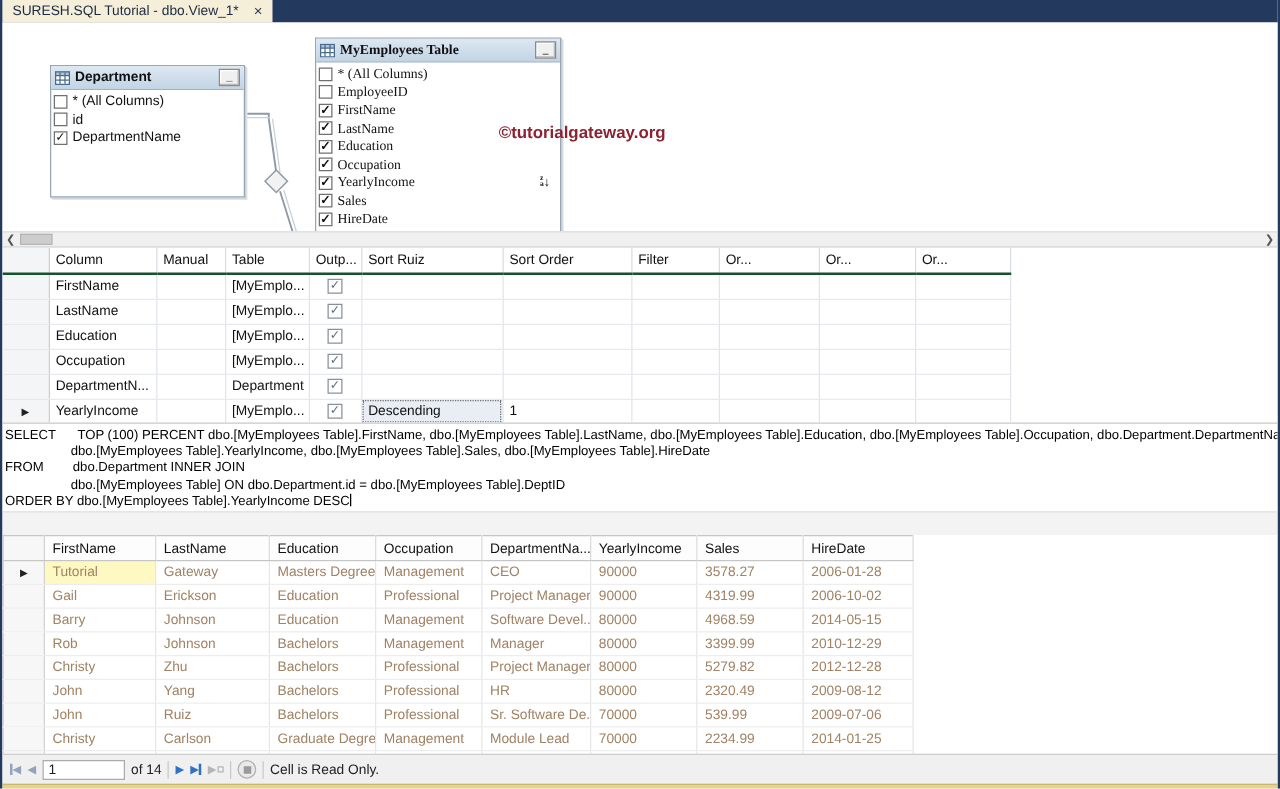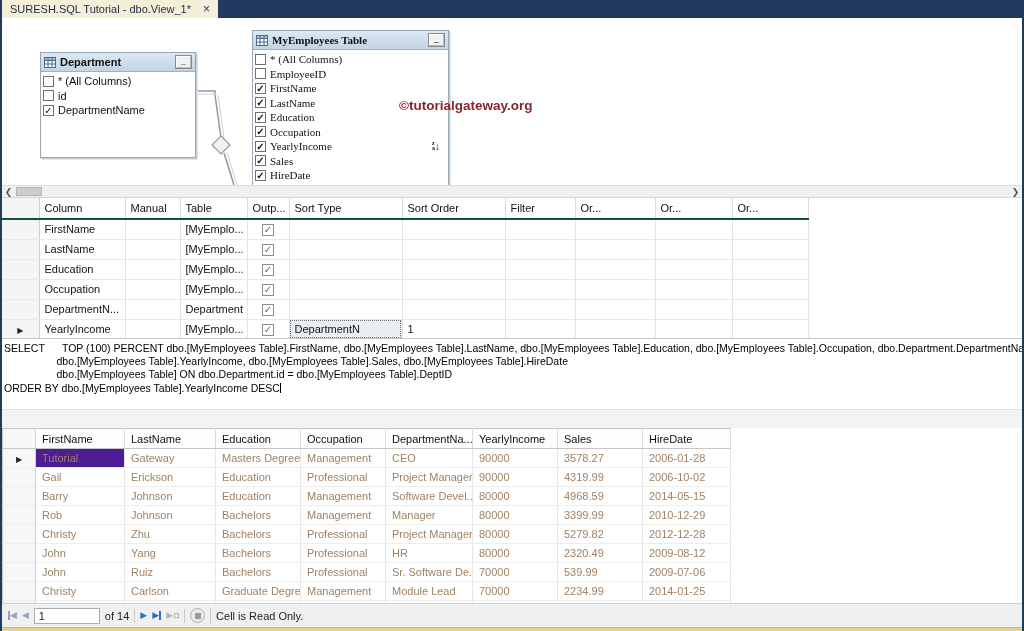--- a/index.html
+++ b/index.html
@@ -51,21 +51,21 @@
   .sqlline { white-space:pre; line-height:13.2px; }
   .caret { display:inline-block; width:1px; height:10px; background:#000; vertical-align:-1px; }
 
   
   .splitter { height:19px; background:#f3f3f3; border-top:1px solid #e0e0e0; flex:none; }
   .results { height:175px; background:#fff; overflow:hidden; flex:none; }
   table.res { width:728px; border:1px solid #c6c6c6; }
   .res th { font-weight:normal; text-align:left; padding:0 6px; height:20px; border-right:1px solid #dcdcdc; border-bottom:1px solid #c6c6c6; color:#111; background:#fdfdfd; white-space:nowrap; overflow:hidden; }
   .res td { height:19px; padding:0 6px; border-right:1px solid #e6e6e6; border-bottom:1px solid #ededed; color:#a08264; white-space:nowrap; overflow:hidden; background:#fff; }
   .res .rowhdr { background:#f7f7f7; border-right:1px solid #d2d2d2; text-align:center; padding:0; }
-  .res td.firstsel { background:#4c1d95;margin-left:21px; }
+  .res td.firstsel { background:#fef9c3;margin-left:21px; }
 
   
   .navbar { height:24px; background:#f0f0f0; border-top:1px solid #cfcfcf; display:flex; align-items:center; gap:5px; padding:0 6px; font-size:11px; color:#222; flex:none; }
   .nbtn { display:flex; align-items:center; font-size:9px; line-height:1; }
   .mut { color:#94a2bd; }
   .blu { color:#2f72c4; }
   .gry { color:#b5b5b5; }
   .vbar { width:2px; height:9px; display:inline-block; }
   .vbar.mutb { background:#94a2bd; }
   .vbar.blub { background:#2f72c4; }
@@ -210,21 +210,21 @@
           <col style="width:77px">
           <col style="width:76px">
       </colgroup>
       <thead>
         <tr>
           <th class="rowhdr"></th>
           <th>Column</th>
           <th>Manual</th>
           <th>Table</th>
           <th>Outp...</th>
-          <th>Sort Type</th>
+          <th>Sort Ruiz</th>
           <th>Sort Order</th>
           <th>Filter</th>
           <th>Or...</th>
           <th>Or...</th>
           <th>Or...</th>
         </tr>
       </thead>
       <tbody>
           <tr>
             <td class="rowhdr"></td>
@@ -290,34 +290,35 @@
             <td></td>
             <td></td>
             <td></td>
           </tr>
           <tr>
             <td class="rowhdr"><span class="marker">▶</span></td>
             <td>YearlyIncome</td>
             <td></td>
             <td>[MyEmplo...</td>
             <td style="text-align: center;"><span class="gcb">✓</span></td>
-            <td class="selcell">DepartmentN</td>
+            <td class="selcell">Descending</td>
             <td>1</td>
             <td></td>
             <td></td>
             <td></td>
             <td></td>
           </tr>
         </tbody>
     </table>
   </div>
 
   <div class="sqlpane">
       <div class="sqlline">SELECT      TOP (100) PERCENT dbo.[MyEmployees Table].FirstName, dbo.[MyEmployees Table].LastName, dbo.[MyEmployees Table].Education, dbo.[MyEmployees Table].Occupation, dbo.Department.DepartmentName,</div>
       <div class="sqlline">                  dbo.[MyEmployees Table].YearlyIncome, dbo.[MyEmployees Table].Sales, dbo.[MyEmployees Table].HireDate</div>
+      <div class="sqlline">FROM        dbo.Department INNER JOIN</div>
       <div class="sqlline">                  dbo.[MyEmployees Table] ON dbo.Department.id = dbo.[MyEmployees Table].DeptID</div>
       <div class="sqlline">ORDER BY dbo.[MyEmployees Table].YearlyIncome DESC<span class="caret"></span></div>
     </div>
 
   <div class="splitter"></div>
 
   <div class="results">
     <table class="grid res">
       <colgroup>
         <col style="width:33px">

